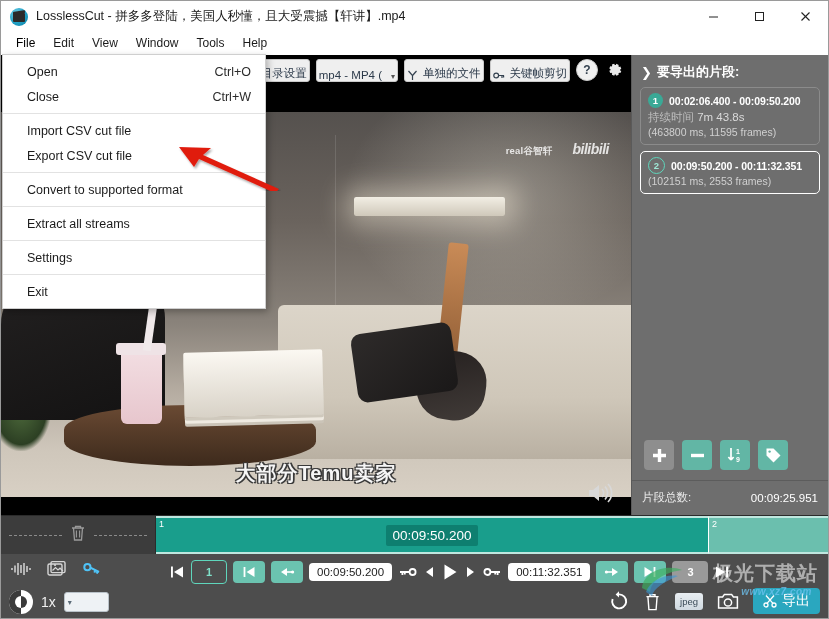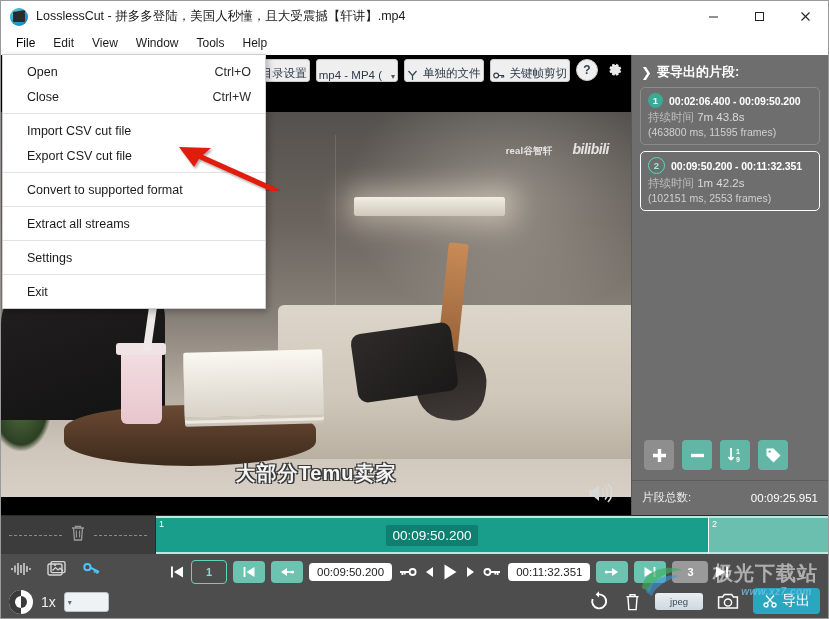--- a/index.html
+++ b/index.html
@@ -290,21 +290,21 @@
   .plain-ic{color:#ffffff;display:flex;align-items:center;justify-content:center;cursor:default;}
   .timefield{
     background:#ffffff;border-radius:4px;color:#222;font-size:11.5px;
     padding:3px 8px;white-space:nowrap;
   }
   .ctl-right{
     position:absolute;right:8px;top:34px;display:flex;align-items:center;gap:14px;
   }
   .jpeg-btn{
     background:linear-gradient(180deg,#e9eef2,#cfd9e0);border-radius:3px;color:#3a4b57;
-    font-size:9.5px;padding:3px 15px;display:flex;align-items:center;gap:2px;
+    font-size:9.5px;padding:3px 5px;display:flex;align-items:center;gap:2px;
   }
   .export-btn{
     background:#2aa7bf;color:#ffffff;border-radius:4px;font-size:14px;
     padding:4px 10px;display:flex;align-items:center;gap:5px;cursor:default;
   }
   
   .site-wm{
     position:absolute;right:10px;bottom:10px;width:180px;height:48px;pointer-events:none;
     z-index:30;
   }
@@ -450,24 +450,20 @@
             <span>7m 43.8s</span>
           </div>
           <div class="seg-frames">(463800 ms, 11595 frames)</div>
         </div>
 
         <div class="seg-card selected">
           <div class="seg-row1">
             <div class="seg-badge">2</div>
             <div class="seg-time">00:09:50.200 - 00:11:32.351</div>
           </div>
-          <div class="seg-dur">
-            <span class="lbl">持续时间</span>
-            <span>1m 42.2s</span>
-          </div>
           <div class="seg-frames">(102151 ms, 2553 frames)</div>
         </div>
 
       </div>
 
       <div class="rp-actions">
         <div class="act grey">
           <svg width="17" height="17" viewBox="0 0 17 17">
               <path d="M8.5 2 v13 M2 8.5 h13" stroke="#fff" stroke-width="3.4" stroke-linecap="butt"></path>
             </svg>

